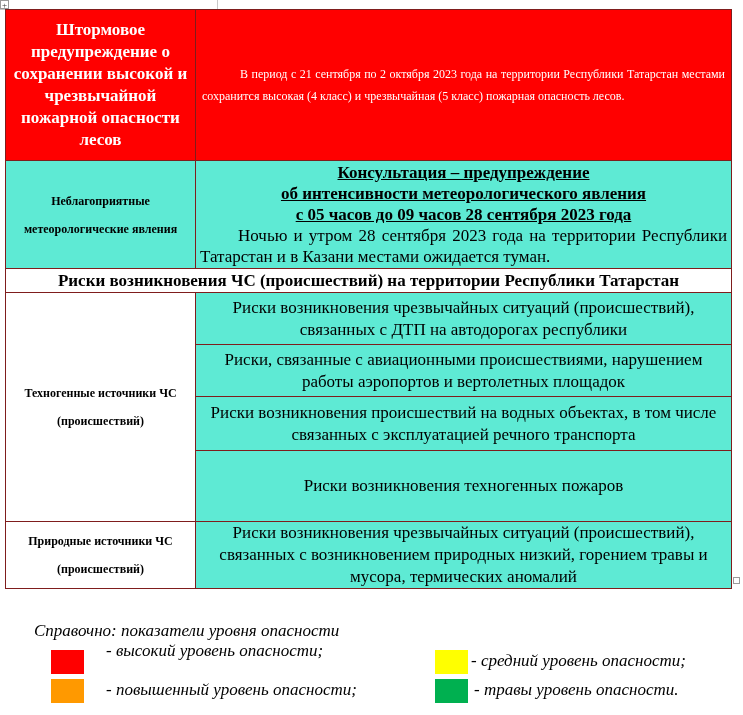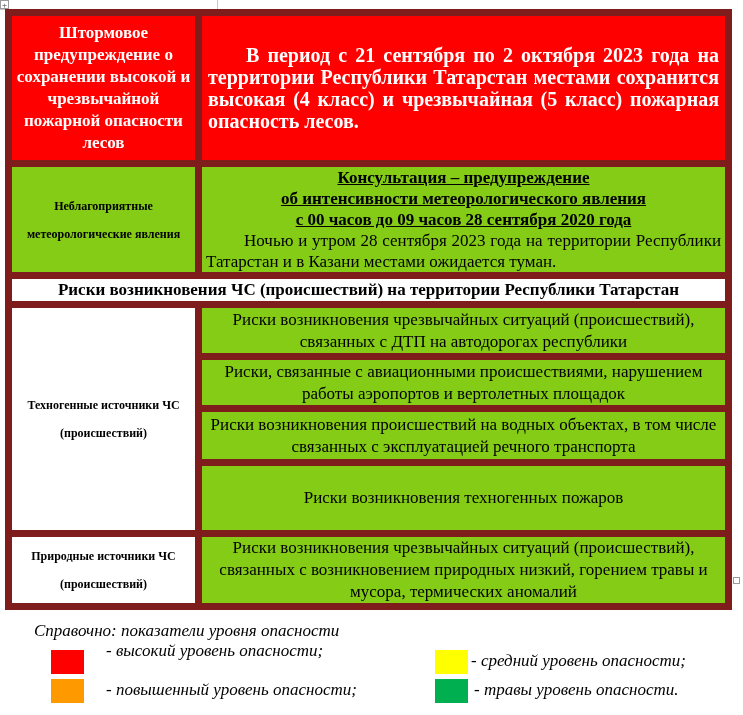--- a/index.html
+++ b/index.html
@@ -5,28 +5,28 @@
   html, body { margin:0; padding:0; background:#ffffff; }
   body { width:743px; height:715px; position:relative; overflow:hidden;
          font-family:"Liberation Serif", serif; color:#000; }
   .move-handle { position:absolute; left:0; top:0; width:9px; height:9px;
     border:1px solid #9a9a9a; background:#fff; font-size:9px; line-height:8px;
     text-align:center; color:#333; box-sizing:border-box; }
   .guide-h { position:absolute; left:0; top:9px; width:218px; border-top:1px solid #c8c8c8; }
   .guide-v { position:absolute; left:217px; top:0; height:9px; border-left:1px solid #c8c8c8; }
   table.main { position:absolute; left:5px; top:9px; width:727px;
     border-collapse:collapse; table-layout:fixed; }
-  table.main td { border:7px solid #7f1d1d; padding:0 4px; vertical-align:middle; }
+  table.main td { border:1px solid #7f1d1d; padding:0 4px; vertical-align:middle; }
   col.c1 { width:190px; }
   .red { background:#ff0000; color:#fff; }
-  .yellow { background:#84cc16; }
+  .yellow { background:#5eead4; }
   .white { background:#fff; }
   .left-title { text-align:center; font-weight:bold; font-size:12px; line-height:28px; }
   .red-left { font-size:17px; line-height:22px; }
-  .red-text { font-weight:bold; font-size:20px; line-height:22px; text-align:justify;
+  .red-text { font-weight:normal; font-size:12px; line-height:22px; text-align:justify;
     padding:0 6px 0 6px !important; }
   .red-text span.indent { display:inline-block; width:38px; }
   .meteo { font-size:17px; line-height:21px; }
   .meteo .title { text-align:center; font-weight:bold; text-decoration:underline; }
   .meteo .body { text-align:justify; }
   .meteo .body .indent { display:inline-block; width:38px; }
   .risk-header { text-align:center; font-weight:bold; font-size:17px; line-height:22px;margin-top:6px; }
   .risk { text-align:center; font-size:17px; line-height:22px; }
   .end-mark { position:absolute; left:733px; top:577px; width:7px; height:7px;
     border:1px solid #9a9a9a; box-sizing:border-box; }
@@ -48,21 +48,21 @@
   <tbody>
       <tr style="height:151px">
     <td class="red left-title red-left">Штормовое предупреждение о сохранении высокой и чрезвычайной пожарной опасности лесов</td>
     <td class="red red-text"><span class="indent"></span><span>В период с 21 сентября по 2 октября 2023 года на территории Республики Татарстан местами сохранится высокая (4 класс) и чрезвычайная (5 класс) пожарная опасность лесов.</span></td>
   </tr>
   <tr style="height:108px">
     <td class="yellow left-title">Неблагоприятные метеорологические явления</td>
     <td class="yellow meteo">
       <div class="title">Консультация – предупреждение</div>
       <div class="title">об интенсивности метеорологического явления</div>
-      <div class="title">с 00 часов до 09 часов 28 сентября 2020 года</div>
+      <div class="title">с 05 часов до 09 часов 28 сентября 2023 года</div>
       <div class="body"><span class="indent"></span><span>Ночью и утром 28 сентября 2023 года на территории Республики Татарстан и в Казани  местами ожидается туман.</span></div>
     </td>
   </tr>
   <tr style="height:24px">
     <td colspan="2" class="white risk-header">Риски возникновения ЧС (происшествий) на территории Республики Татарстан</td>
   </tr>
   <tr style="height:52px">
     <td rowspan="4" class="white left-title">Техногенные источники ЧС (происшествий)</td>
     <td class="yellow risk">Риски возникновения чрезвычайных ситуаций (происшествий), связанных с ДТП на автодорогах республики</td>
   </tr>

